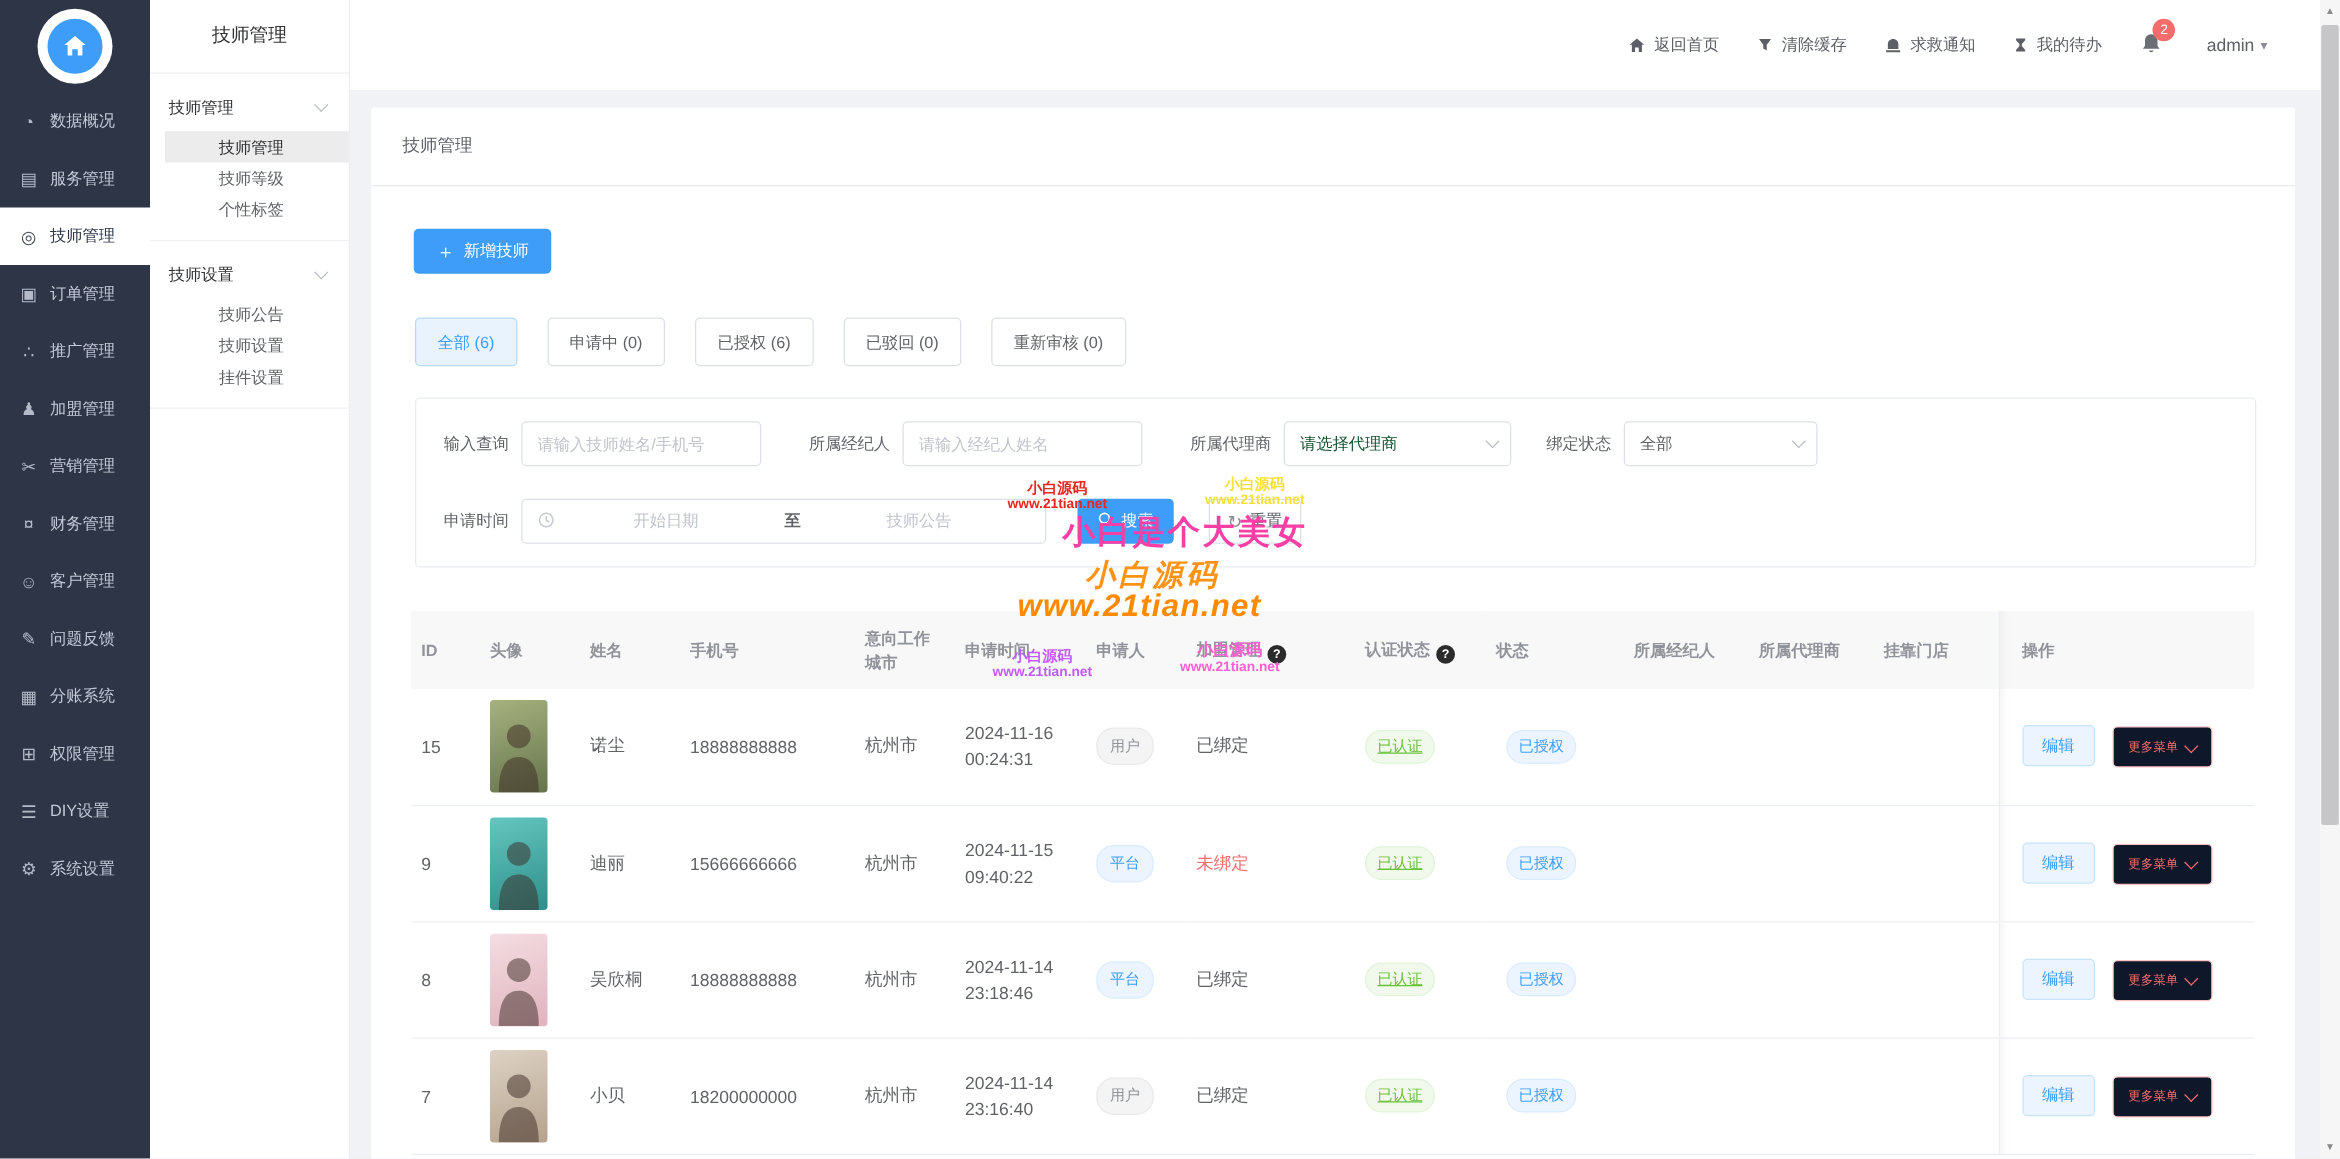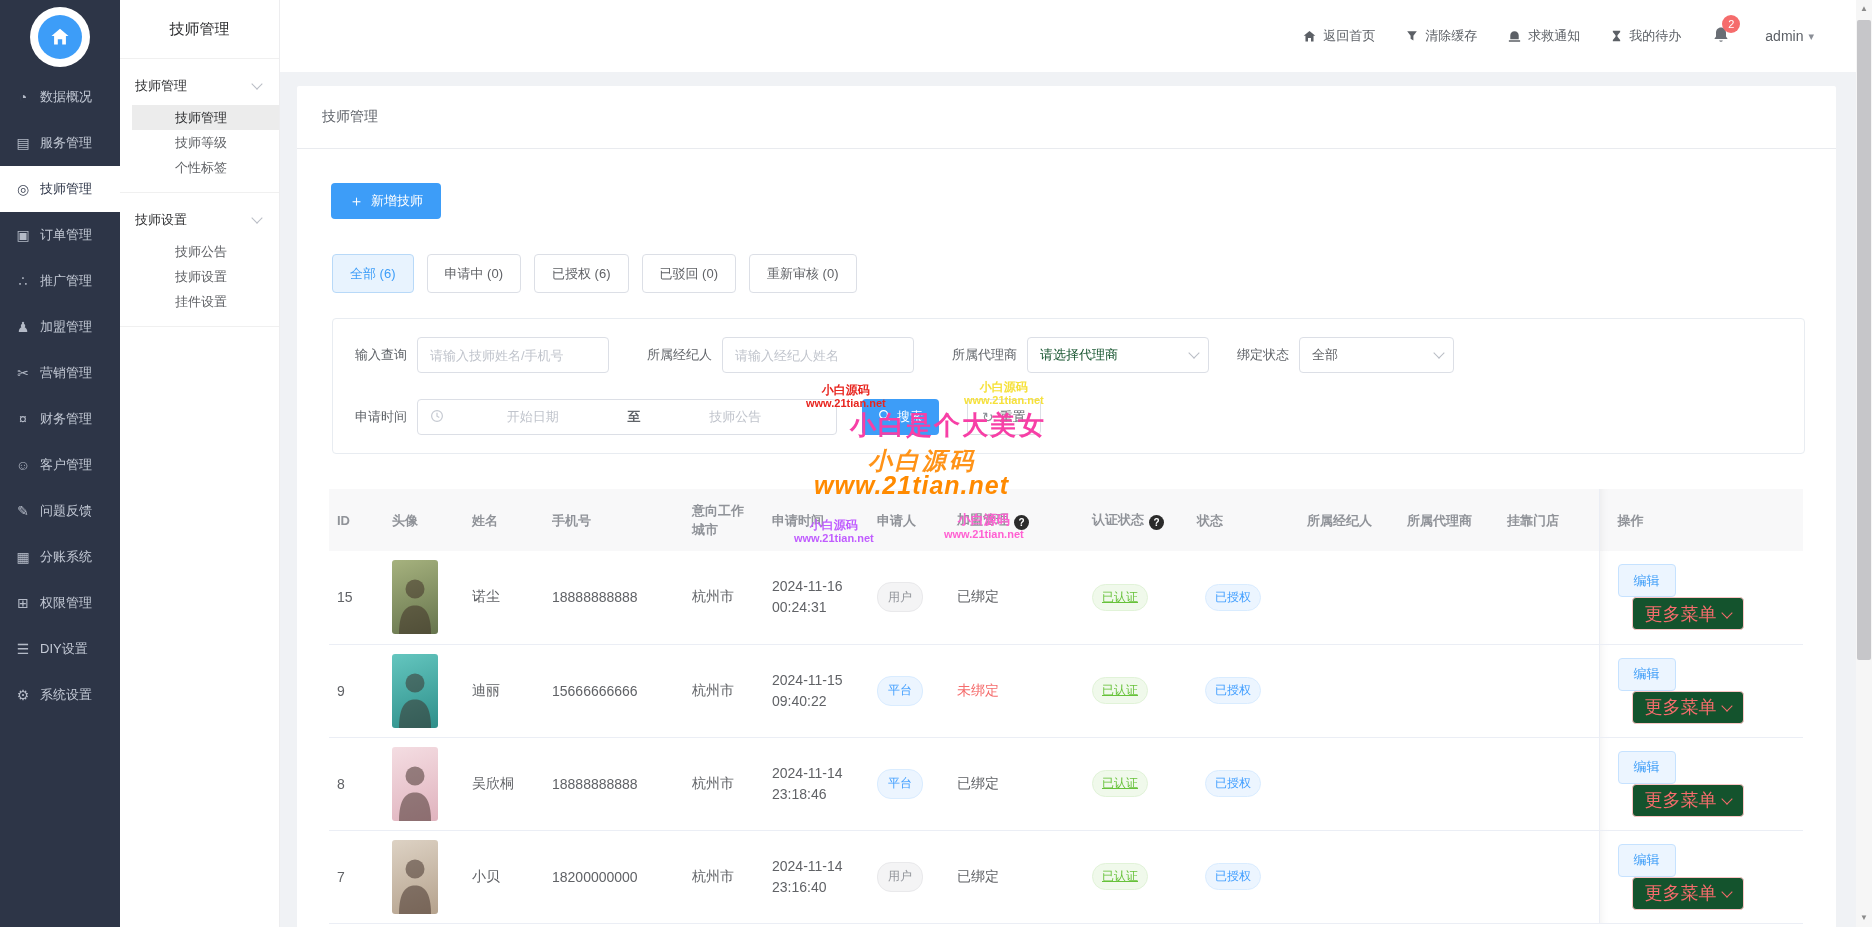--- a/index.html
+++ b/index.html
@@ -37,21 +37,21 @@
 
   .content{position:absolute;top:72px;left:0;right:0;bottom:0;background:#f0f2f5;}
   .card{position:absolute;left:17px;right:20px;top:14px;bottom:-40px;background:#fff;border-radius:2px;}
   .breadcrumb-bar{height:62px;display:flex;align-items:center;padding-left:25px;font-size:14px;color:#60646b;border-bottom:1px solid #e9ebef;}
   .card-body{position:relative;}
 
   .add-btn{position:absolute;left:34px;top:34px;height:36px;padding:0 18px;background:#3d9df8;color:#fff;border:none;
            border-radius:4px;font-size:13px;display:flex;align-items:center;gap:7px;cursor:pointer;font-family:inherit;}
   .add-btn .plus{font-size:15px;}
 
-  .tabs{position:absolute;left:35px;top:105px;display:flex;gap:13px;}
+  .tabs{position:absolute;left:35px;top:105px;display:flex;gap:24px;}
   .tab{height:37px;padding:0 17px;border:1px solid #dcdfe6;border-radius:4px;background:#fff;font-size:13px;color:#606266;
        display:flex;align-items:center;cursor:pointer;white-space:nowrap;}
   .tab.active{background:#e8f3fe;border-color:#b8d9f8;color:#3d9df8;}
 
   .filter-panel{position:absolute;left:35px;right:31px;top:169px;height:136px;border:1px solid #e8ecf1;border-radius:4px;
                 padding:18px 0 0 22px;box-sizing:border-box;}
   .f-row{display:flex;align-items:center;margin-bottom:26px;}
   .f-label{font-size:13px;color:#5f6368;margin-right:10px;white-space:nowrap;}
   .f-input{height:36px;border:1px solid #dcdfe6;border-radius:4px;padding:0 12px;font-size:13px;color:#606266;
            box-sizing:border-box;background:#fff;font-family:inherit;outline:none;}
@@ -82,22 +82,22 @@
   .avatar{width:46px;height:74px;border-radius:3px;position:relative;overflow:hidden;display:block;}
   .dt span{display:block;line-height:21px;}
   .tag{display:inline-flex;align-items:center;height:25px;padding:0 9px;border-radius:14px;font-size:12px;border:1px solid;white-space:nowrap;}
   .tag-lg{height:28px;padding:0 10px;}
   .tag-success{background:#f0f9eb;border-color:#e1f3d8;color:#67c23a;text-decoration:underline;}
   .tag-primary{background:#ecf5ff;border-color:#d9ecff;color:#409eff;}
   .tag-gray{background:#f4f4f5;border-color:#e9e9eb;color:#909399;}
   .bind-danger{color:#f56c6c;}
   .btn-edit{height:33px;padding:0 15px;background:#ecf5ff;border:1px solid #c6e2ff;border-radius:4px;color:#3d9df8;
             font-size:13px;cursor:pointer;font-family:inherit;}
-  .btn-more{height:33px;padding:0 12px;margin-left:14px;background:#14532d;border:1px solid #fbc4c4;border-radius:4px;color:#f56c6c;
-            font-size:18px;cursor:pointer;display:inline-flex;align-items:center;gap:6px;font-family:inherit;}
+  .btn-more{height:33px;padding:0 12px;margin-left:14px;background:#0f172a;border:1px solid #fbc4c4;border-radius:4px;color:#f56c6c;
+            font-size:10px;cursor:pointer;display:inline-flex;align-items:center;gap:6px;font-family:inherit;}
   .btn-more .chev{border-color:#f56c6c;margin-top:-2px;}
 
   
   .wm{position:absolute;font-weight:bold;text-align:center;line-height:1.2;z-index:40;pointer-events:none;white-space:nowrap;}
   .wm .l2{font-size:11px;display:block;}
   #wm-search{left:806px;top:383px;font-size:12px;}
   #wm-reset{left:964px;top:380px;font-size:12px;}
   #wm-big{left:850px;top:410px;font-size:26px;letter-spacing:2px;}
   #wm-brand{left:868px;top:447px;font-size:24px;font-style:italic;letter-spacing:3px;}
   #wm-site{left:814px;top:470px;font-size:25px;font-style:italic;letter-spacing:1px;}

